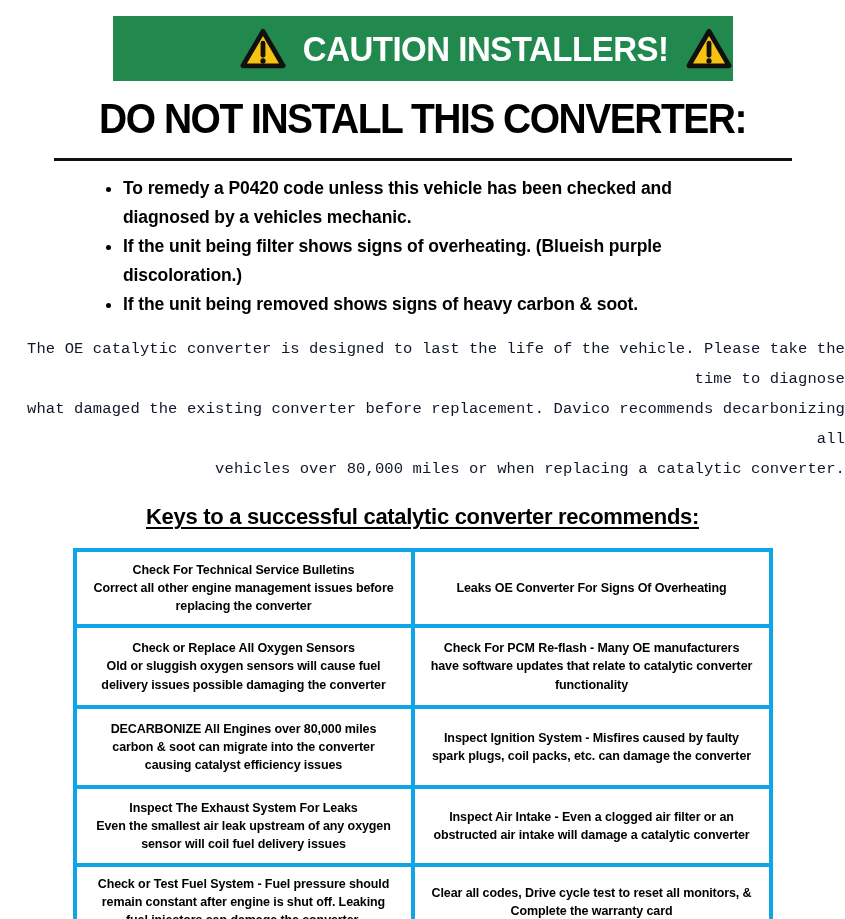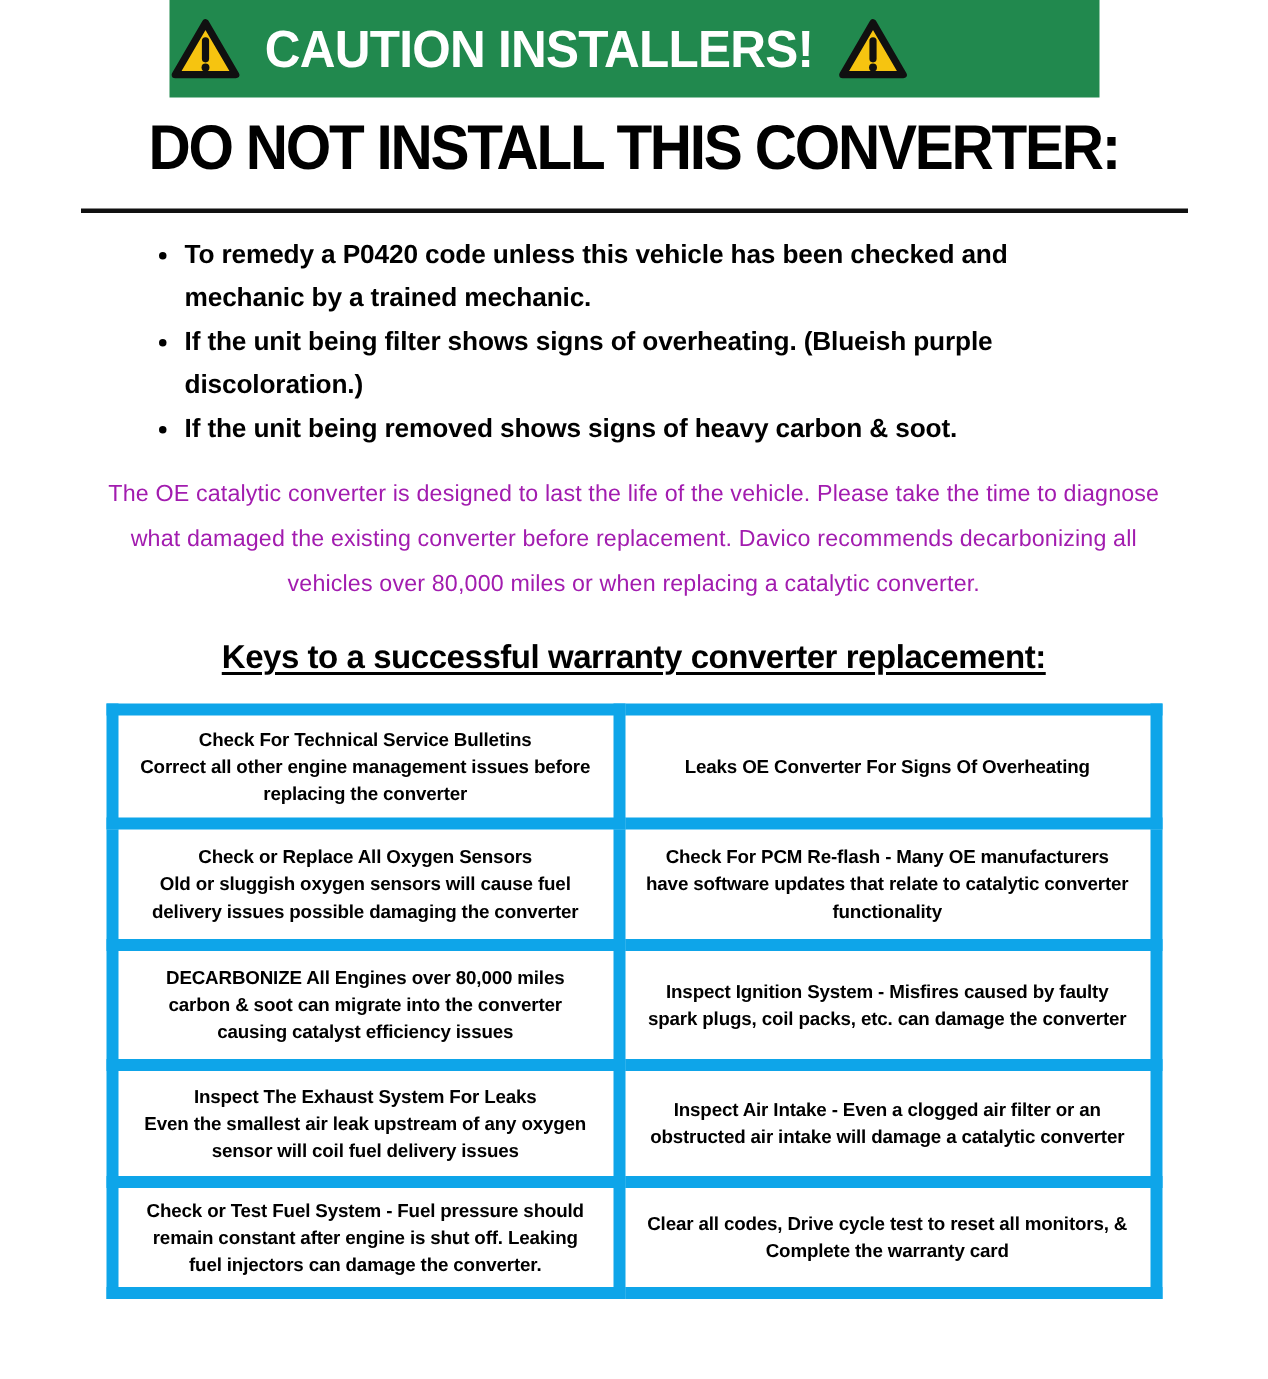--- a/index.html
+++ b/index.html
@@ -14,25 +14,25 @@
     height: 919px;
     position: relative;
     background: #fff;
     overflow: hidden;
   }
 
   
   .banner {
     width: 620px;
     height: 65px;
-    margin: 0 auto;
+    margin: 16px auto;
     background: #21894e;
     display: flex;
     align-items: center;
-    justify-content: flex-start;
+    justify-content: flex-end;
     gap: 16px;
   }
   .banner-title {
     color: #ffffff;
     font-size: 33px;
     font-weight: 700;
     letter-spacing: -0.5px;
     white-space: nowrap;
     transform: scaleY(1.06);
   }
@@ -69,26 +69,27 @@
     font-size: 17.5px;
     font-weight: 700;
     line-height: 29px;
     white-space: pre-line;
     letter-spacing: -0.1px;
   }
 
   
   .paragraph {
     margin-top: 15px;
-    text-align: center;
+    text-align: right;
     font-size: 15.5px;
     line-height: 30px;
-    color: #a21caf;
+    color: #0f172a;
     white-space: pre-line;
     letter-spacing: 0.1px;
+    font-family: Liberation Mono, monospace;
   }
 
   
   .keys-heading {
     margin-top: 20px;
     text-align: center;
     font-size: 22px;
     font-weight: 800;
     text-decoration: underline;
     text-decoration-thickness: 2px;
@@ -97,21 +98,21 @@
   }
 
   
   .tips-table {
     width: 696px;
     margin: 18px auto 0 auto;
     border-collapse: collapse;
     table-layout: fixed;
   }
   .tips-table td {
-    border: 8px solid #0ea5e9;
+    border: 4px solid #0ea5e9;
     vertical-align: middle;
     text-align: center;
     font-size: 12.5px;
     font-weight: 700;
     line-height: 1.45;
     padding: 4px 14px;
     white-space: pre-line;
     letter-spacing: -0.1px;
   }
   .col-left  { width: 338px; }
@@ -142,31 +143,31 @@
       <circle cx="50" cy="70" r="5.5" fill="#101010"></circle>
     </svg>
   </div>
 
   <div class="headline">DO NOT INSTALL THIS CONVERTER:</div>
 
   <div class="divider"></div>
 
   <ul class="warnings">
     <li>To remedy a P0420 code unless this vehicle has been checked and
-mechanic by a trained mechanic.</li>
+diagnosed by a vehicles mechanic.</li>
     <li>If the unit being filter shows signs of overheating. (Blueish purple
 discoloration.)</li>
     <li>If the unit being removed shows signs of heavy carbon &amp; soot.</li>
   </ul>
 
   <div class="paragraph">The OE catalytic converter is designed to last the life of the vehicle. Please take the time to diagnose
 what damaged the existing converter before replacement. Davico recommends decarbonizing all
 vehicles over 80,000 miles or when replacing a catalytic converter.</div>
 
-  <div class="keys-heading">Keys to a successful warranty converter replacement:</div>
+  <div class="keys-heading">Keys to a successful catalytic converter recommends:</div>
 
   <table class="tips-table">
     <tbody>
       <tr class="row-1">
         <td class="col-left">Check For Technical Service Bulletins
 Correct all other engine management issues before replacing the converter</td>
         <td class="col-right cell-big">Leaks OE Converter For Signs Of Overheating</td>
       </tr>
       <tr class="row-2">
         <td class="col-left">Check or Replace All Oxygen Sensors

